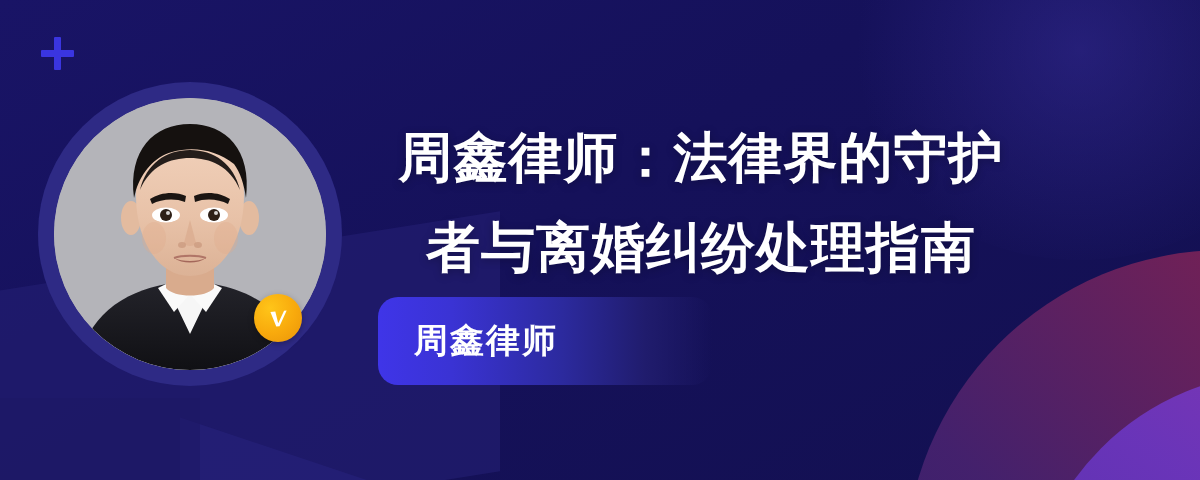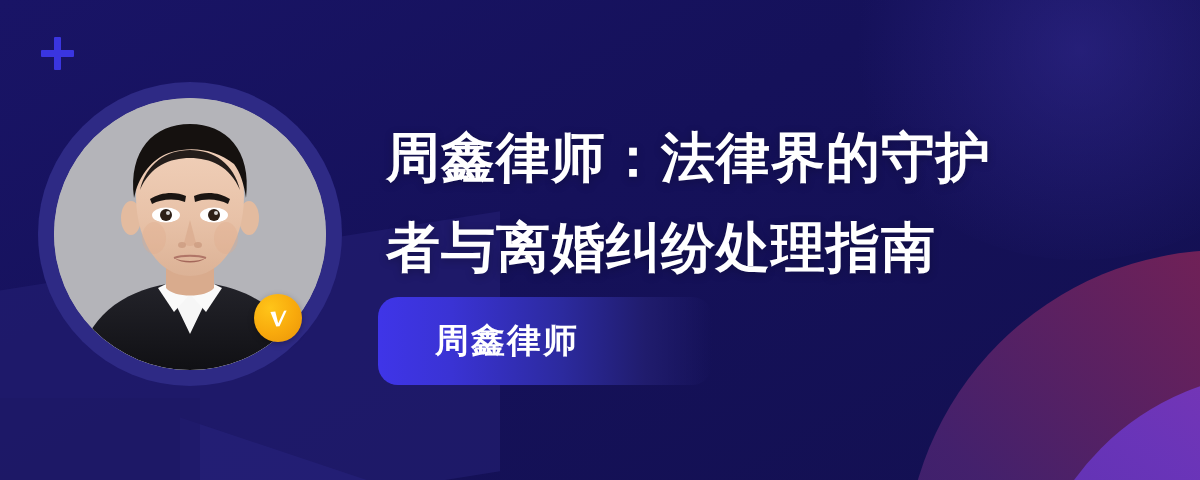--- a/index.html
+++ b/index.html
@@ -173,39 +173,40 @@
   }
   .headline {
     margin: 0;
     color: #ffffff;
     font-size: 54px;
     line-height: 90px;
     font-weight: 700;
     letter-spacing: 1px;
     width: 630px;
     text-shadow: 0 2px 8px rgba(0,0,0,.25);
+    text-align: center;
   }
 
   .author-pill {
     position: absolute;
     left: -8px;
     top: 185px;
     width: 334px;
     height: 88px;
     border-radius: 20px;
     background: linear-gradient(90deg, #3f35e8 0%, #3a33d4 22%, #2c2a9e 55%, #201c6d 80%, rgba(22,18,89,0) 100%);
     display: flex;
     align-items: center;
   }
   .author-name {
     color: #ffffff;
     font-size: 34px;
     font-weight: 700;
     letter-spacing: 2px;
-    padding-left: 57px;
+    padding-left: 36px;
     text-align: center;
   }
 </style>
 </head>
 <body>
 
 <div id="banner">
 
   <div class="bg-layer">
     <div class="bg-base"></div>

